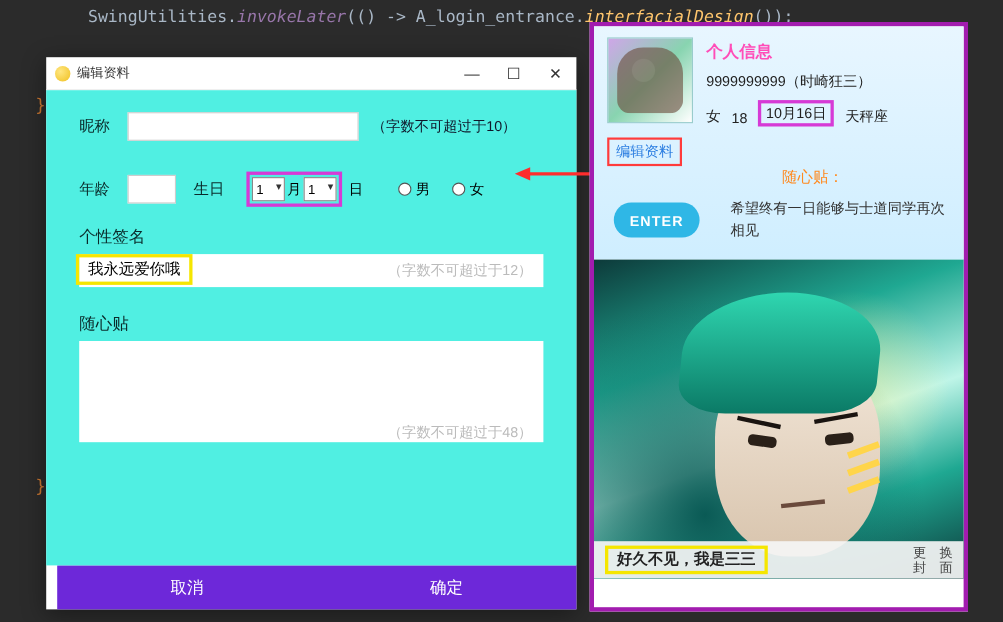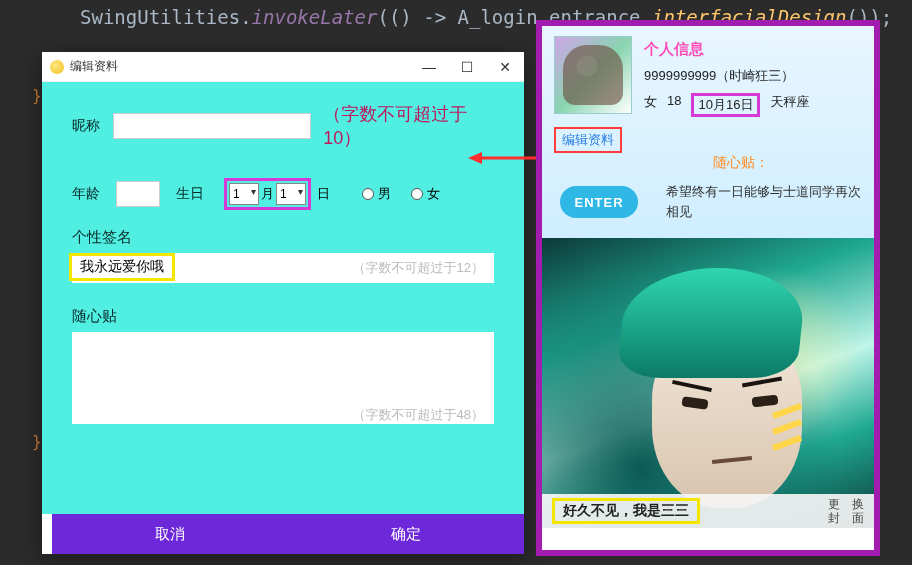--- a/index.html
+++ b/index.html
@@ -11,21 +11,21 @@
     position: relative;
     overflow: hidden;
     font-size: 13px;
   }
   
   .code-bg {
     position: absolute;
     top: 6px; left: 80px;
     color: #888;
     font-family: Consolas, monospace;
-    font-size: 19px;
+    font-size: 15px;
   }
   .code-bg .kw { color: #a9b7c6; }
   .code-bg .it { font-style: italic; color: #9876aa; }
   .code-bg .fn { font-style: italic; color: #ffc66d; }
   .gutter-brace {
     position: absolute;
     left: 32px;
     font-family: Consolas, monospace;
     font-size: 16px;
     color: #cc7832;
@@ -65,21 +65,21 @@
     height: 432px;
     padding: 20px 30px 10px 30px;
     position: relative;
   }
   .row { display: flex; align-items: center; margin-bottom: 18px; }
   .lbl { color: #0a2a2a; font-size: 14px; width: 44px; }
   .text-input {
     background: #fff; border: 1px solid #ccc; height: 26px;
     padding: 2px 6px; font-size: 13px;
   }
-  .hint { color: #be185d; font-size: 18px; margin-left: 12px; }
+  .hint { color: #0f172a; font-size: 13px; margin-left: 12px; }
   .hint-gray { color: #bbb; font-size: 13px; }
 
   .birth-box {
     border: 3px solid #d63ad6;
     display: inline-flex;
     align-items: center;
     padding: 2px;
     margin: 0 4px;
   }
   .spin {
@@ -142,21 +142,21 @@
     display: flex; align-items: center; justify-content: center;
     color: #fff; font-size: 15px;
   }
 
   
   .profile-panel {
     position: absolute;
     left: 536px; top: 20px;
     width: 344px; height: 536px;
     background: #fff;
-    border: 6px solid #a21caf;
+    border: 4px solid #a21caf;
   }
   .pp-titlebar {
     position: absolute; right: 4px; top: 2px;
     display: flex; gap: 10px;
   }
   .pp-titlebar span { font-size: 20px; color: #333; }
   .pp-header {
     background: linear-gradient(#e8f6ff, #cfeeff);
     height: 212px;
     padding: 10px 12px;
@@ -173,21 +173,21 @@
                 linear-gradient(180deg,#6b4a3a,#6b4a3a);
     border-radius: 40% 40% 20% 20%;
     opacity: 0.6;
   }
   .pp-toprow { display: flex; }
   .pp-info {
     margin-left: 12px;
     flex: 1;
   }
   .pp-title { color: #ff4db8; font-size: 15px; font-weight: bold; margin-top: 4px; }
-  .pp-line { margin-top: 8px; font-size: 13px; color: #222; display: flex; align-items: flex-start; gap: 10px; }
+  .pp-line { margin-top: 8px; font-size: 13px; color: #222; display: flex; align-items: flex-end; gap: 10px; }
   .birthday-box {
     border: 3px solid #d63ad6; padding: 0 4px;
   }
   .edit-link-box {
     border: 2px solid #ff3b3b;
     display: inline-block;
     padding: 2px 6px;
     margin-top: 10px;
   }
   .edit-link { color: #2a7de1; font-size: 13px; }

